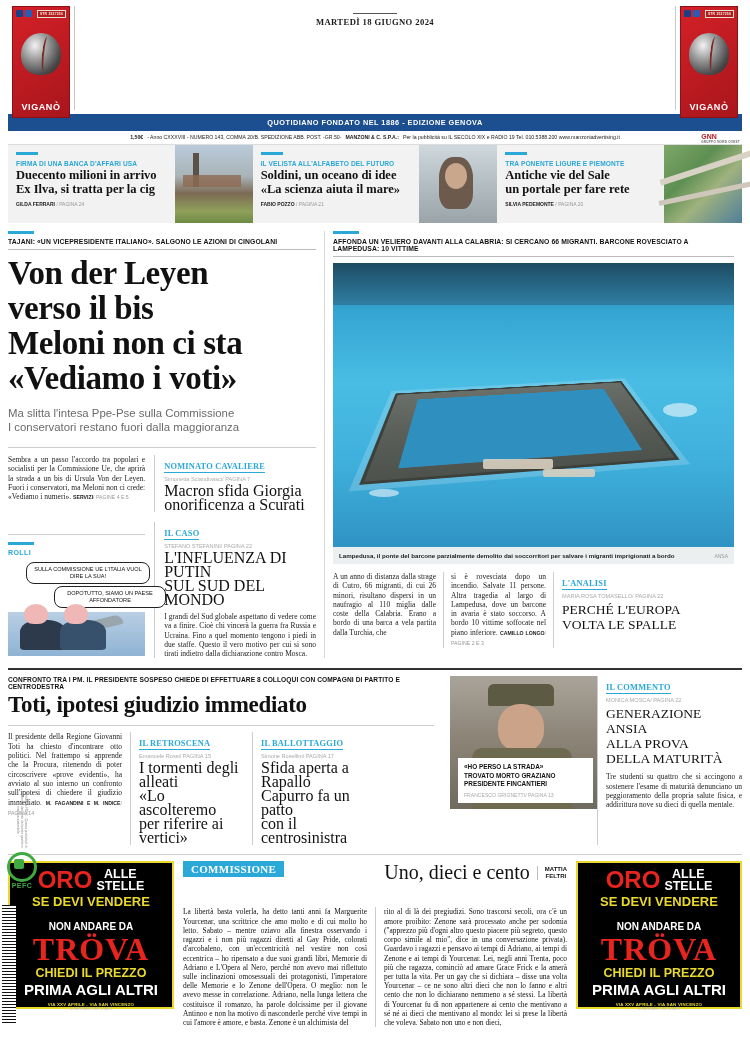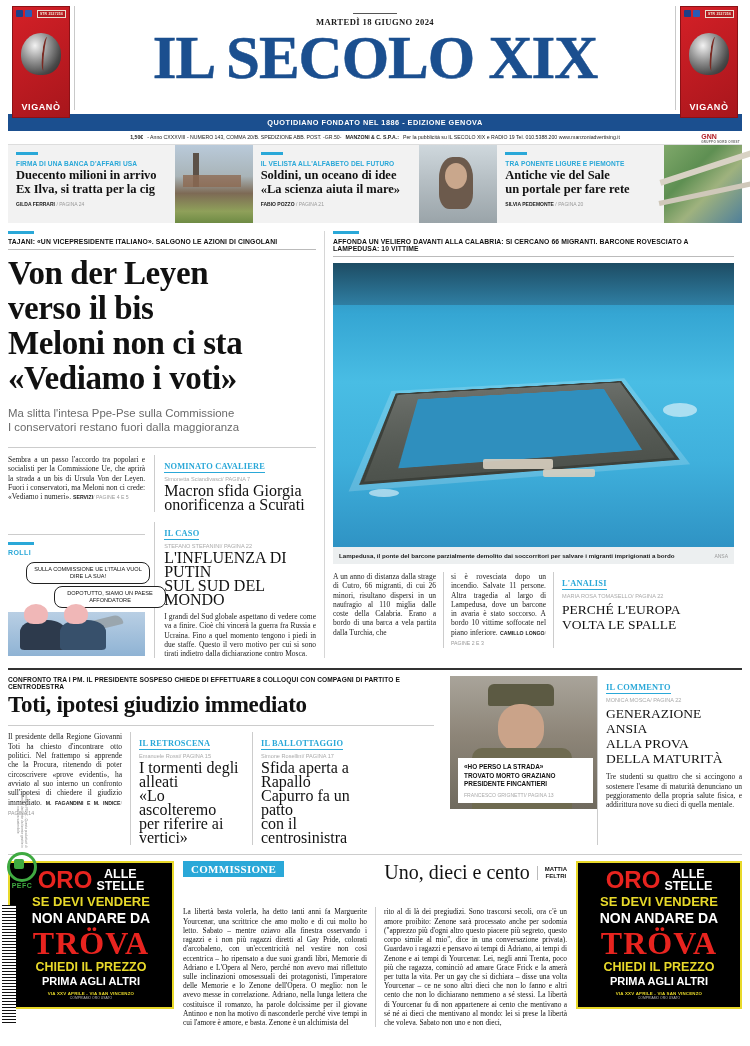--- a/index.html
+++ b/index.html
@@ -202,24 +202,24 @@
   
   .bottom { display:flex; margin-top:9px; border-top:1px solid #ccc; padding-top:6px; }
   .ad { width:166px; }
   .ad-box {
     background:#000; border:2px solid #e8d92a; padding:5px 4px 4px; text-align:center; height:148px; box-sizing:border-box;
   }
   .ad-l1 { display:flex; align-items:center; justify-content:center; gap:4px; }
   .ad-oro { color:#e8241f; font-family:"Liberation Sans", sans-serif; font-weight:bold; font-size:24px; line-height:22px; }
   .ad-alle { color:#fff; font-family:"Liberation Sans", sans-serif; font-weight:bold; font-size:12.5px; line-height:12px; text-align:center; }
   .ad-l2 { color:#e8d92a; font-family:"Liberation Sans", sans-serif; font-weight:bold; font-size:13px; margin-top:2px; }
-  .ad-l3 { color:#fff; font-family:"Liberation Sans", sans-serif; font-weight:bold; font-size:14px; margin-top:1px; }
+  .ad-l3 { color:#fff; font-family:"Liberation Sans", sans-serif; font-weight:bold; font-size:10px; margin-top:12px; }
   .ad-trova { color:#e8241f; font-family:"Liberation Serif", serif; font-weight:bold; font-size:32px; line-height:32px; margin-top:1px; letter-spacing:1px; }
   .ad-l4 { color:#e8d92a; font-family:"Liberation Sans", sans-serif; font-weight:bold; font-size:12.5px; margin-top:1px; }
-  .ad-l5 { color:#fff; font-family:"Liberation Sans", sans-serif; font-weight:bold; font-size:11px; margin-top:1px; }
+  .ad-l5 { color:#fff; font-family:"Liberation Sans", sans-serif; font-weight:bold; font-size:15px; margin-top:1px; }
   .ad-fine { color:#e8d92a; font-family:"Liberation Sans", sans-serif; font-weight:bold; font-size:4.4px; margin-top:4px; letter-spacing:.2px; }
   .ad-fine2 { color:#bbb; font-size:3.4px; font-family:"Liberation Sans", sans-serif; }
 
   .bg-col { flex:1; padding:0 9px; box-sizing:border-box; }
   .bg-top { display:flex; align-items:flex-start; justify-content:space-between; }
   .bg-badge { background:#2aa8d8; color:#fff; font-family:"Liberation Serif", serif; font-weight:bold; font-size:11px; padding:2px 8px; letter-spacing:.3px; }
   .bg-title { font-family:"Liberation Serif", serif; font-size:20px; color:#111; }
   .bg-author { font-family:"Liberation Sans", sans-serif; font-weight:bold; font-size:6px; line-height:7px; text-align:center; border-left:1px solid #bbb; padding-left:7px; margin-left:7px; }
   .bg-cols { display:flex; margin-top:23px; }
   .bg-c { width:50%; box-sizing:border-box; font-family:"Liberation Serif", serif; font-size:7.4px; line-height:9.2px; text-align:justify; }
@@ -250,21 +250,20 @@
         </div>
         <div class="vig-badge">STR 2527256</div>
         <div class="vig-shell"></div>
         <div class="vig-name">VIGANÒ</div>
       </div>
     </div>
 
     <div class="masthead-center">
       <div class="mh-rule"></div>
       <div class="mh-date">MARTEDÌ 18 GIUGNO 2024</div>
-      <div class="mh-title">IL SECOLO XIX</div>
     </div>
 
     <div class="logo-box">
       <div class="vigano">
         <div class="vig-socials">
           <span class="vig-soc"></span>
           <span class="vig-soc fb"></span>
         </div>
         <div class="vig-badge">STR 2527256</div>
         <div class="vig-shell"></div>

